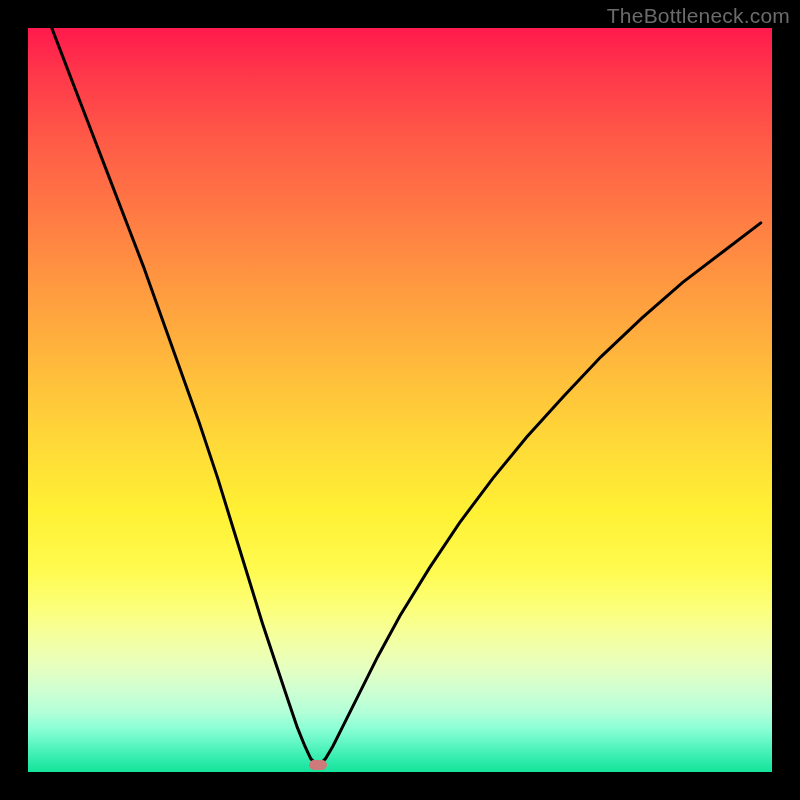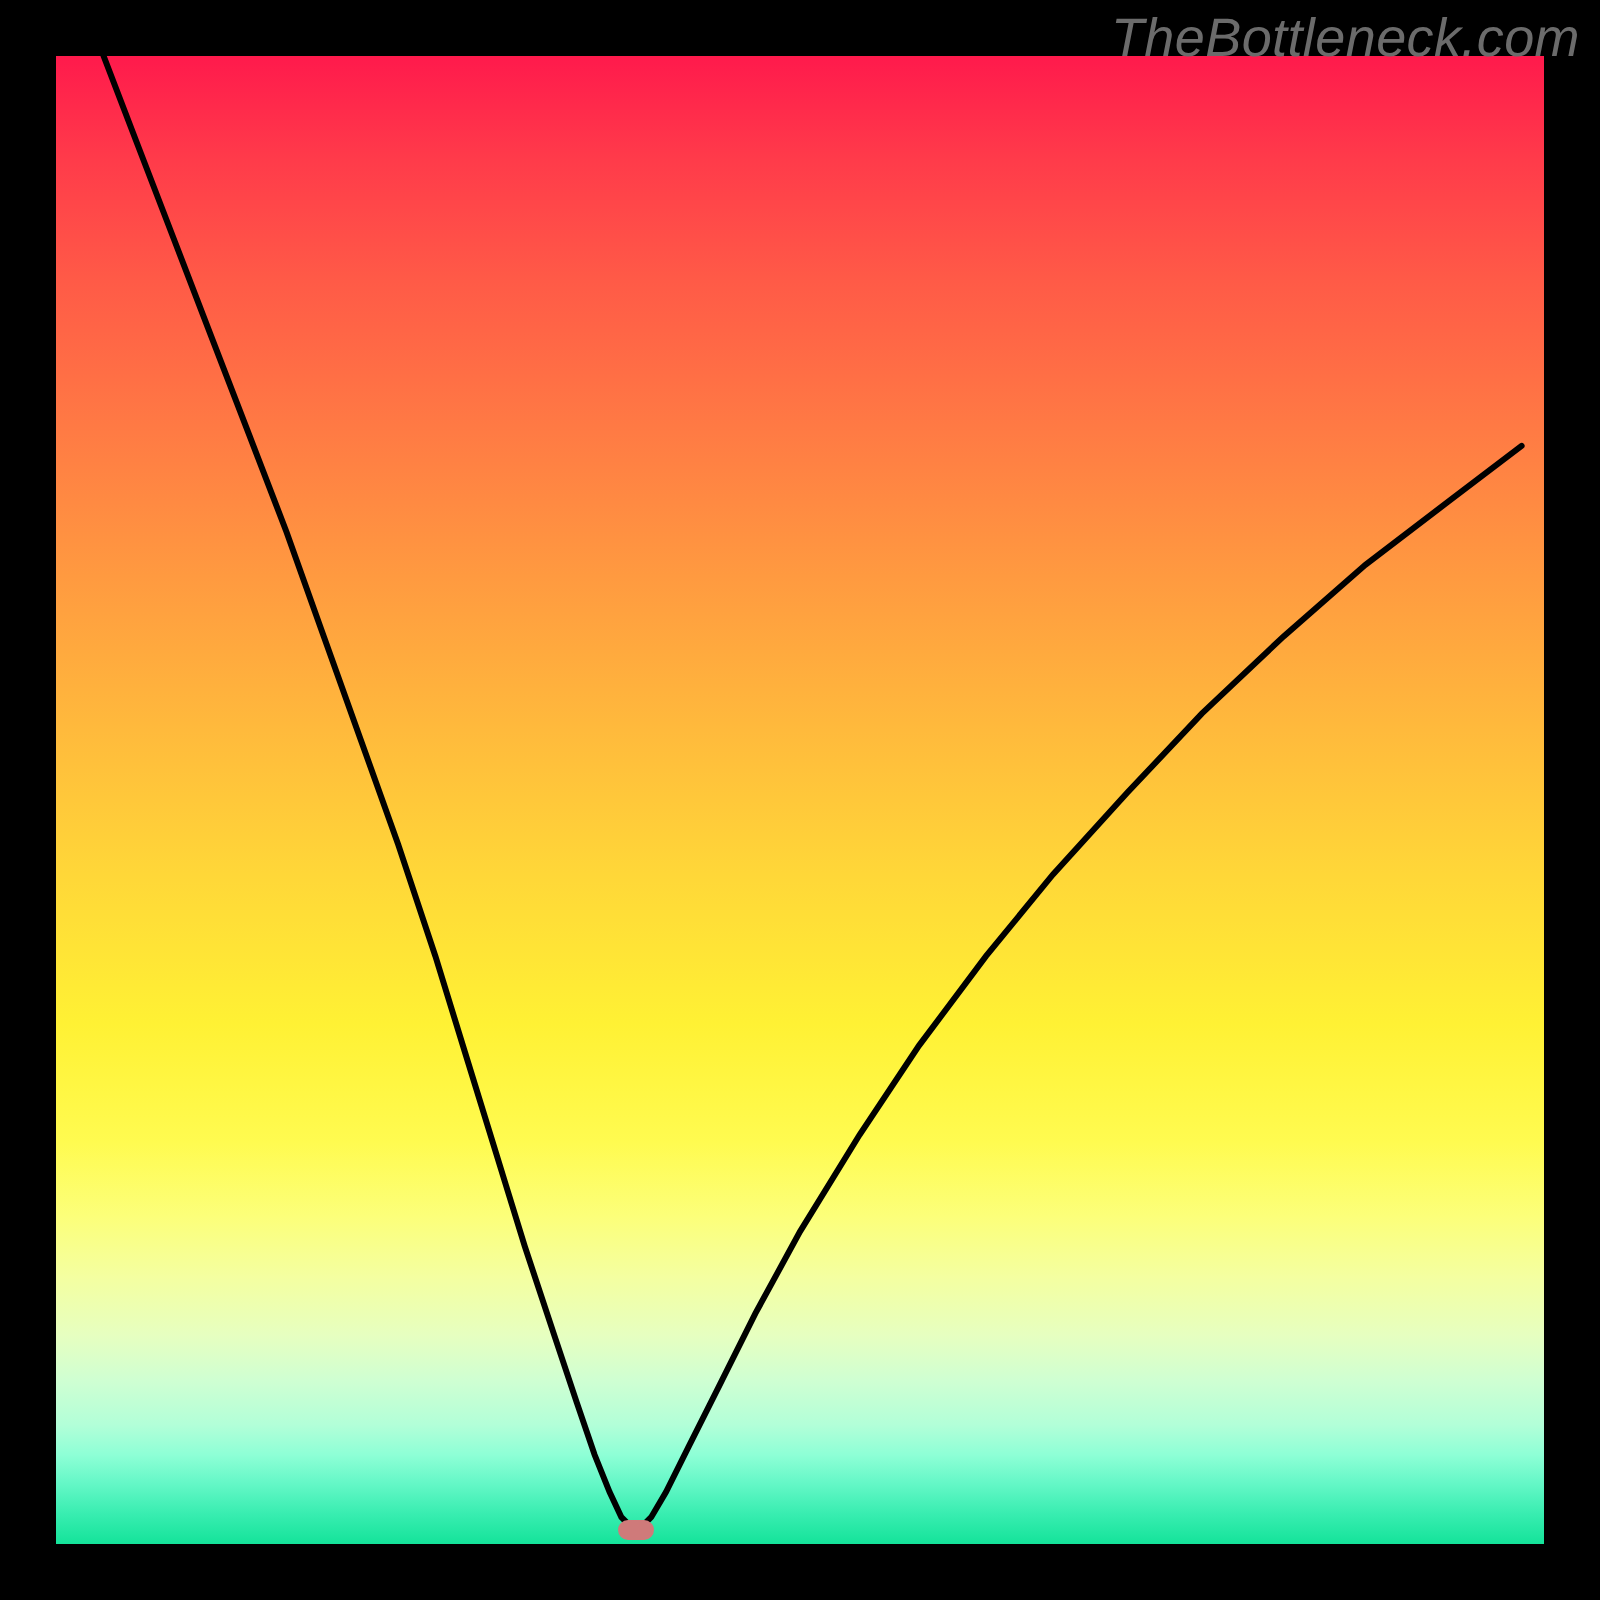--- a/index.html
+++ b/index.html
@@ -68,24 +68,23 @@
     height: 10px;
     background: #cf7a7a;
     border-radius: 5px;
     transform: translate(-50%, -50%);
   }
   .watermark {
     position: absolute;
     top: 4px;
     right: 10px;
     color: #6b6b6b;
-    font-size: 27px;
+    font-size: 21px;
     font-weight: 400;
     letter-spacing: 0.2px;
-    font-style: italic;
   }
 </style>
 </head>
 <body>
 
 <div class="frame">
   <div class="plot-area">
     <div class="gradient-bg"></div>
     <svg class="curve-svg" viewBox="0 0 744 744" preserveAspectRatio="none">
       <path fill="none" stroke="#000" stroke-width="3" stroke-linecap="round" d="M23.8 0.0 L40.9 44.6 L59.5 93.0 L78.1 141.4 L96.7 189.7 L115.3 238.1 L133.9 290.2 L152.5 342.2 L171.1 394.3 L189.7 450.1 L204.6 498.5 L219.5 546.8 L234.4 595.2 L249.2 639.8 L260.4 673.3 L269.3 699.4 L276.8 718.0 L282.7 730.6 L288.7 736.6 L291.6 736.6 L297.6 730.6 L305.0 718.0 L316.2 695.6 L331.1 665.9 L349.7 628.7 L372.0 587.8 L401.8 539.4 L431.5 494.8 L465.0 450.1 L498.5 409.2 L535.7 368.3 L572.9 328.8 L613.8 290.2 L654.7 254.4 L695.6 223.2 L732.8 194.9"></path>

